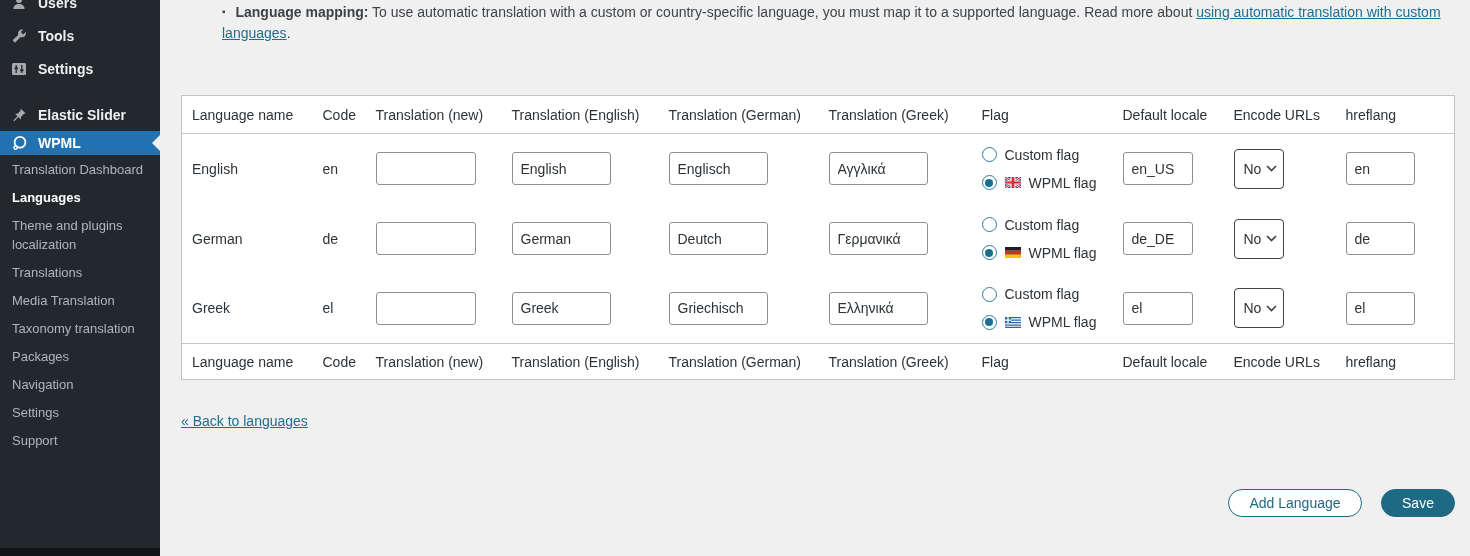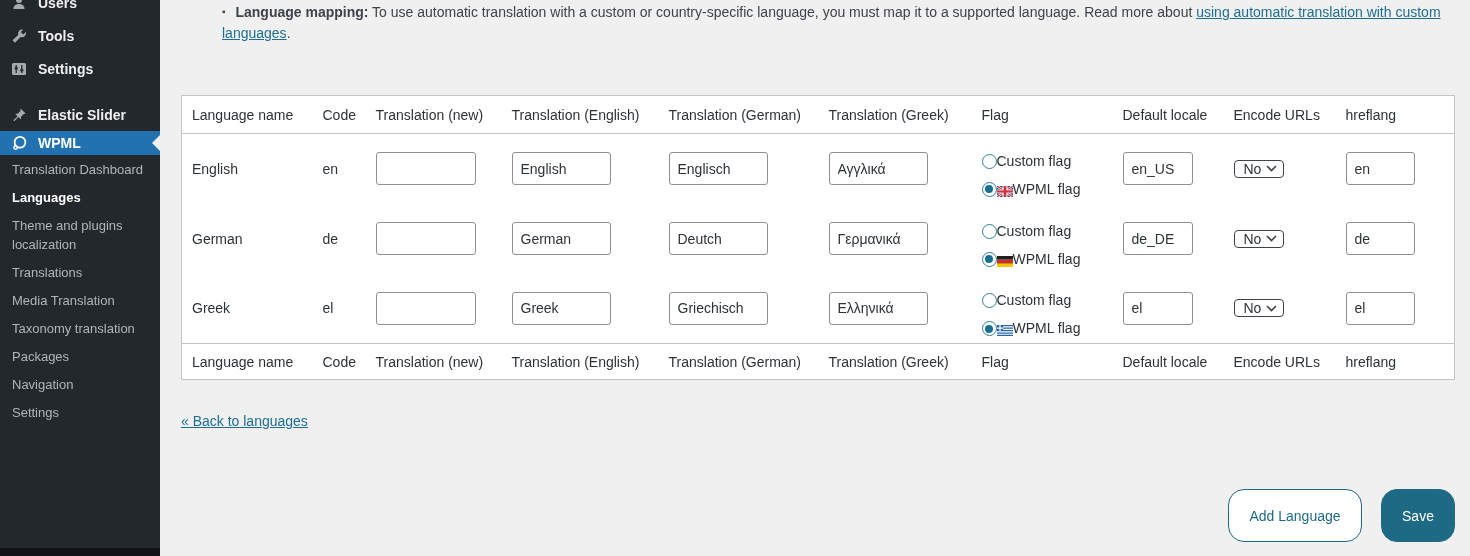--- a/index.html
+++ b/index.html
@@ -65,45 +65,45 @@
   .tbody .tcell { height:70px; }
   .c1{width:131px}.c2{width:53px}.c3{width:136px}.c4{width:157px}.c5{width:160px}
   .c6{width:153px}.c7{width:141px}.c8{width:111px}.c9{width:112px}.c10{width:auto}
 
   input[type="text"] {
     height:33px; border:1px solid #8c8f94; border-radius:3px;
     padding:0 8px; font-size:14px; font-family:inherit; color:#2c3338; background:#fff;
   }
   .w-new{width:100px} .w-tr{width:99px} .w-locale{width:70px} .w-href{width:69px}
 
-  .flag-opt { display:flex; align-items:flex-end; height:28px; cursor:pointer; }
+  .flag-opt { display:flex; align-items:center; gap:8px; height:28px; cursor:pointer; }
   .radio {
     width:15px; height:15px; border:1.5px solid #2e7d9a; border-radius:50%;
     background:#fff; display:inline-block; position:relative; flex:none; cursor:pointer;
   }
   .radio.checked::after {
     content:""; position:absolute; left:2.5px; top:2.5px; right:2.5px; bottom:2.5px;
     background:#17708f; border-radius:50%;
   }
   .flag-svg { flex:none; display:inline-flex; }
 
   .fake-select {
-    width:50px; height:18px; border:1.5px solid #3c434a; border-radius:4px;
+    width:50px; height:40px; border:1.5px solid #3c434a; border-radius:4px;
     background:#fff; display:inline-flex; align-items:center; justify-content:space-between;
     padding:0 6px 0 9px; font-size:14px; color:#2c3338; cursor:pointer;
   }
 
   .back-link {
     position:absolute; left:21px; top:413px; font-size:14px;
     color:#1d6e8f; text-decoration:underline; cursor:pointer;
   }
 
   .btn-row { position:absolute; left:0; top:489px; width:1295px; }
   .btn {
-    position:absolute; height:53px; border-radius:16px; font-size:14px;
+    position:absolute; height:28px; border-radius:16px; font-size:14px;
     font-family:inherit; cursor:pointer; display:flex; align-items:center; justify-content:center;
   }
   .btn-add { left:1068px; width:134px; background:#fff; border:1px solid #1e6a84; color:#1e6a84; }
   .btn-save { left:1221px; width:74px; background:#1e6a84; border:1px solid #1e6a84; color:#fff;text-align:right; }
 </style>
 </head>
 <body>
 
 <div class="sidebar">
 
@@ -160,20 +160,21 @@
   <div class="submenu">
     <div class="submenu-item">Translation Dashboard</div>
     <div class="submenu-item current">Languages</div>
     <div class="submenu-item">Theme and plugins localization</div>
     <div class="submenu-item">Translations</div>
     <div class="submenu-item">Media Translation</div>
     <div class="submenu-item">Taxonomy translation</div>
     <div class="submenu-item">Packages</div>
     <div class="submenu-item">Navigation</div>
     <div class="submenu-item">Settings</div>
+    <div class="submenu-item">Support</div>
   </div>
 
   <div class="sidebar-bottom-strip"></div>
 </div>
 
 <div class="content">
 
   <p class="notice">
     <span class="bullet">▪</span>
     <strong>Language mapping:</strong>

